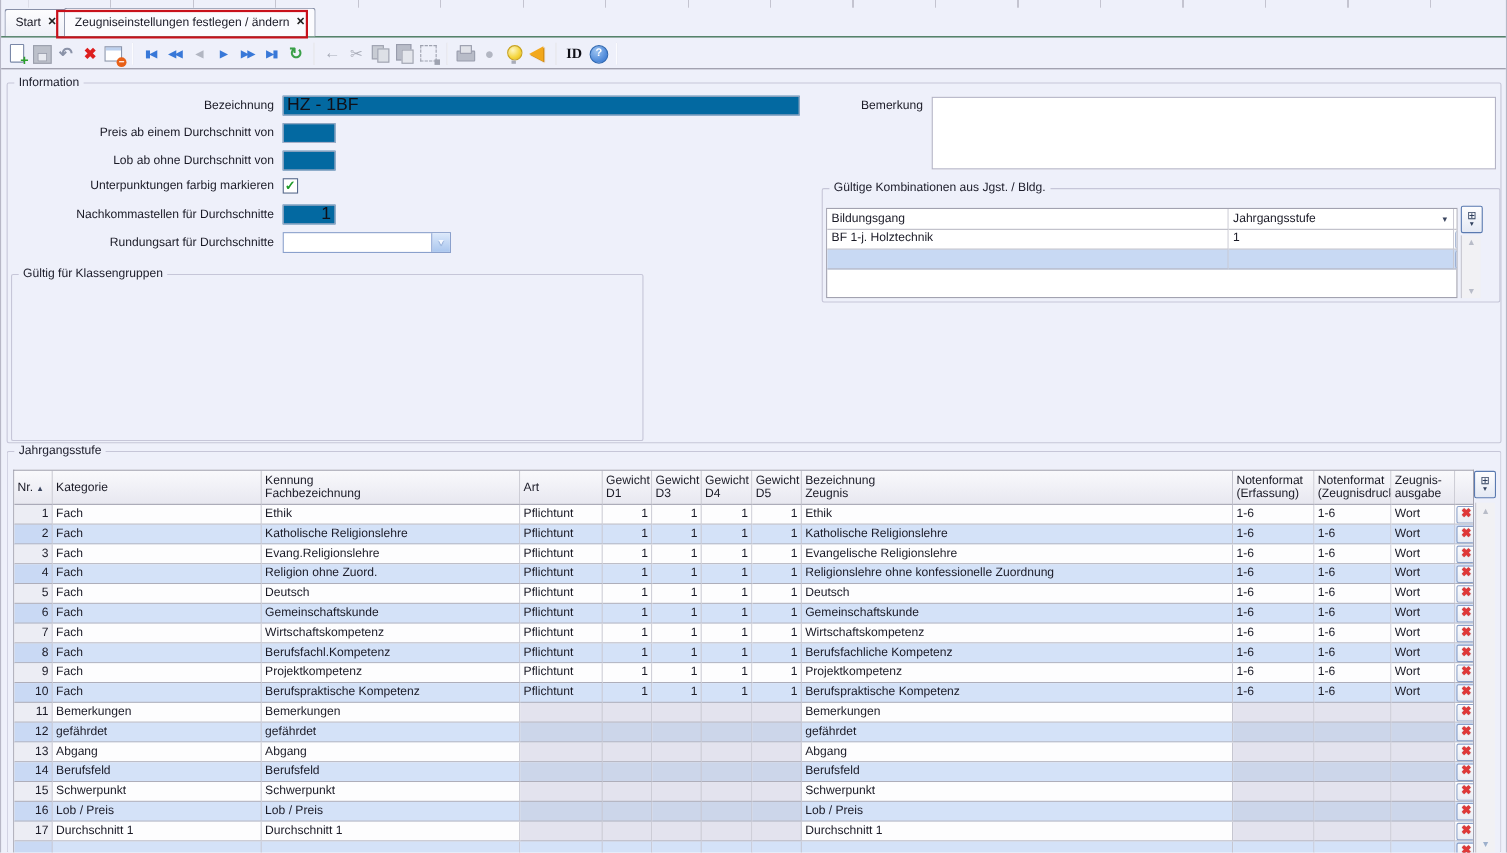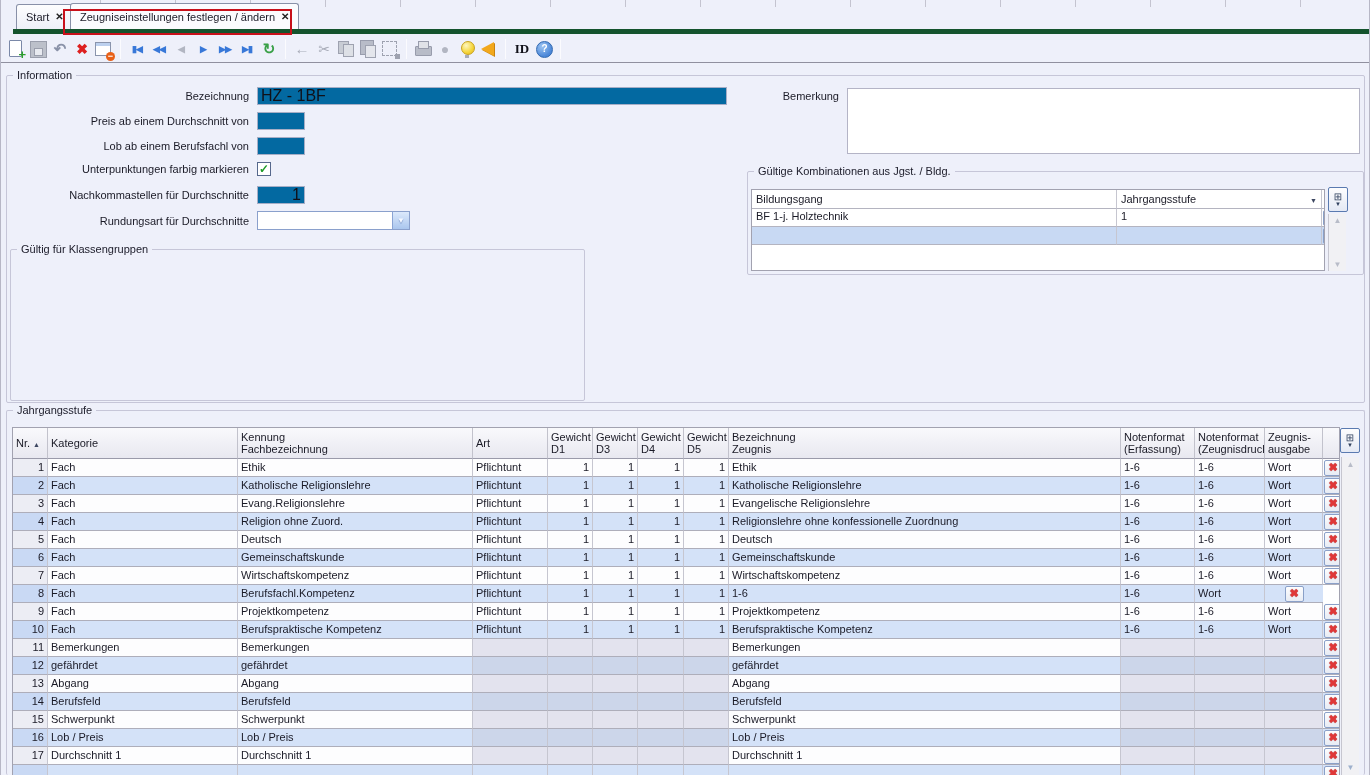--- a/index.html
+++ b/index.html
@@ -7,21 +7,21 @@
   body {
     font-family:"Liberation Sans", sans-serif;
     font-size:11px; color:#1a1a26;
     background:#eef0fa;
     position:relative;
     border-left:1px solid #b7b7c6; border-right:1px solid #b7b7c6;
   }
   .topstrip{position:absolute;top:0;left:25px;right:0;height:7px;
     background:repeating-linear-gradient(to right, transparent 0 74px, #c4c4d0 74px 75px);}
   
-  .tabbar{position:absolute;top:7px;left:0;right:0;height:27px;border-bottom:5px solid #14532d;margin-left:12px;}
+  .tabbar{position:absolute;top:7px;left:0;right:0;height:27px;border-bottom:1px solid #14532d;}
   .tab{position:absolute;bottom:0;height:25px;display:flex;align-items:center;gap:6px;
     padding:0 9px;border:1px solid #8890a8;border-bottom:none;border-radius:3px 3px 0 0;
     background:linear-gradient(#fdfdfe,#eef0f8);white-space:nowrap;cursor:default;}
   .tab.active{background:#fbfbfe;height:26px;}
   .tab .x{font-size:10px;font-weight:bold;color:#222;line-height:10px;}
   .annot{position:absolute;left:50px;top:2px;width:229px;height:26px;border:2px solid #c8101a;pointer-events:none;z-index:5;}
   
   .toolbar{position:absolute;top:35px;left:0;right:0;height:28px;display:flex;align-items:center;
     padding-left:4px;border-bottom:1px solid #90909f;background:#eef0fa;}
   .tsep{width:1px;height:20px;background:#c0c0cc;border-right:1px solid #fbfbfe;margin:0 5px;}
@@ -175,21 +175,21 @@
 
   <div class="frow" style="left:0;top:11px;">
     <span class="flab">Bezeichnung</span>
     <input class="inp" style="width: 470px;" value="HZ - 1BF">
   </div>
   <div class="frow" style="left:0;top:36px;">
     <span class="flab">Preis ab einem Durchschnitt von</span>
     <input class="inp" style="width: 48px;" value="">
   </div>
   <div class="frow" style="left:0;top:61px;">
-    <span class="flab">Lob ab einem Berufsfachl von</span>
+    <span class="flab">Lob ab ohne Durchschnitt von</span>
     <input class="inp" style="width: 48px;" value="">
   </div>
   <div class="frow" style="left:0;top:86px;justify-content:space-between;">
     <span class="flab">Unterpunktungen farbig markieren</span>
     <span class="cbox">
       <span class="chk">✓</span>
     </span>
   </div>
   <div class="frow" style="left:0;top:110px;">
     <span class="flab">Nachkommastellen für Durchschnitte</span>
@@ -468,20 +468,21 @@
         </div>
         <div class="kgrid row row-b">
           <div class="kcell num first">8</div>
           <div class="kcell">Fach</div>
           <div class="kcell">Berufsfachl.Kompetenz</div>
           <div class="kcell">Pflichtunt</div>
           <div class="kcell num">1</div>
           <div class="kcell num">1</div>
           <div class="kcell num">1</div>
           <div class="kcell num">1</div>
+          <div class="kcell">Berufsfachliche Kompetenz</div>
           <div class="kcell">1-6</div>
           <div class="kcell">1-6</div>
           <div class="kcell">Wort</div>
           <div class="kcell cx ">
             <span class="xbtn">
               <span class="xg">✖</span>
             </span>
           </div>
         </div>
         <div class="kgrid row row-w">

